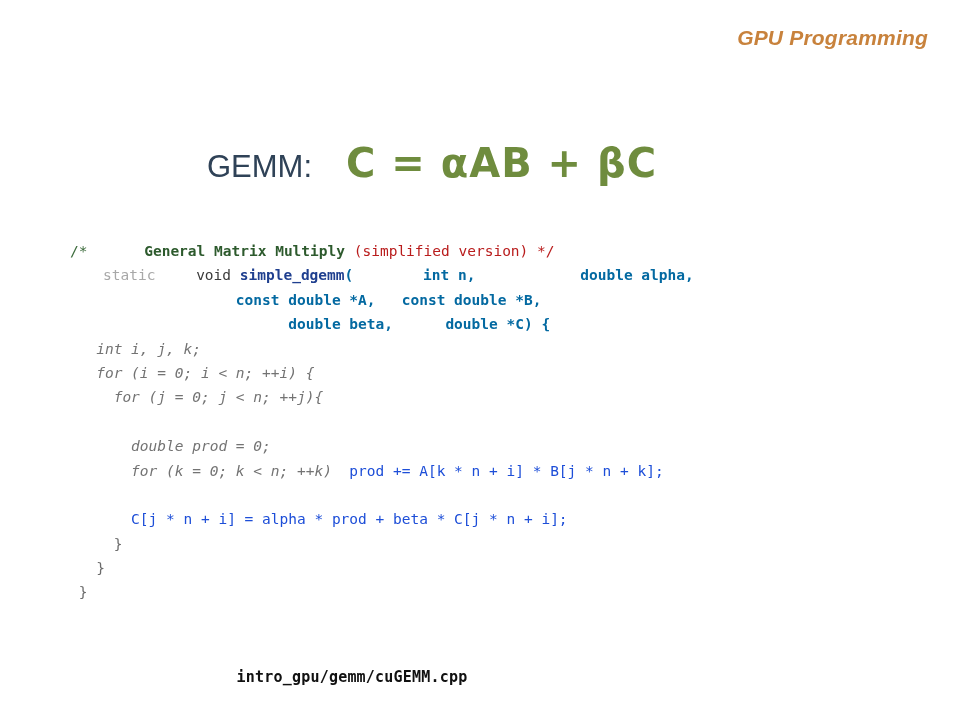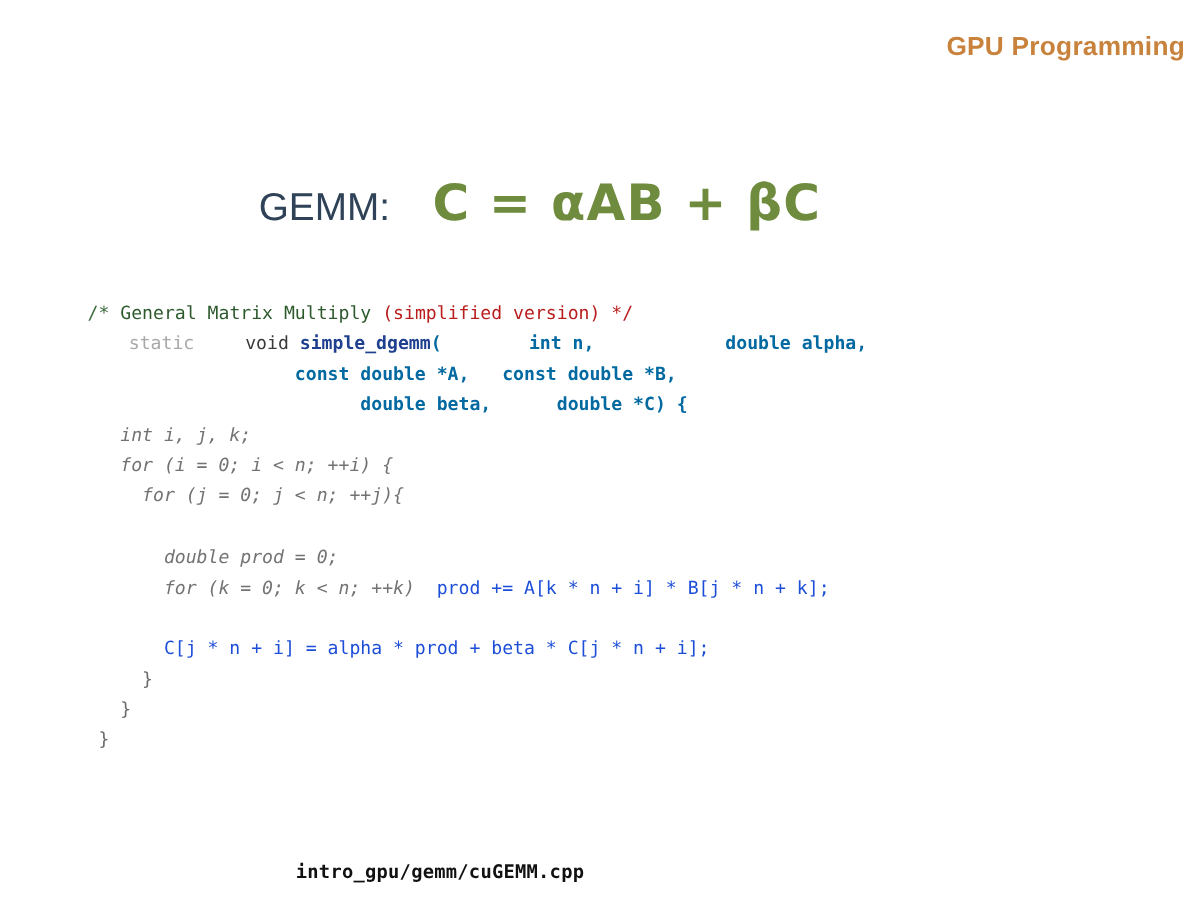--- a/index.html
+++ b/index.html
@@ -13,22 +13,23 @@
     position: relative;
     overflow: hidden;
     font-family: "Liberation Sans", sans-serif;
     -webkit-font-smoothing: antialiased;
   }
 
   
   .slide-header {
     position: absolute;
     top: 26px;
-    right: 12px;
+    right: 32px;
     text-align: left;
+    font-style: italic;
   }
   .slide-header .title {
     font-family: "Liberation Sans", sans-serif;
     font-size: 21px;
     font-weight: bold;
     color: #c8823c;
     letter-spacing: 0.2px;
     white-space: nowrap;
   }
 
@@ -69,34 +70,34 @@
     font-size: 14.5px;
     line-height: 24.4px;
     white-space: pre;
     color: #2b2b2b;
   }
   .code .line {
     white-space: pre;
     height: 24.4px;
   }
   .c-comment      { color: #3b6b3b; }
-  .c-comment-b    { color: #2d5a2d; font-weight: normal; }
+  .c-comment-b    { color: #2d5a2d; font-weight: bold; margin-left: 48px; }
   .c-comment-dim  { color: #b91c1c; }
   .c-kw-dim       { color: #a8a8a8; margin-left: 33px; }
   .c-kw           { color: #3a3a3a; margin-left: 32px; }
   .c-fn           { color: #1f3f8f; font-weight: bold; margin-top: 25px; }
   .c-plain        { color: #0369a1; font-weight: bold; }
   .c-dim          { color: #737373; font-style: italic; }
   .c-strong       { color: #1d4ed8; font-weight: normal; }
   .c-brace        { color: #6b6b6b; }
 
   
   .footer-path {
     position: absolute;
-    top: 688px;
+    top: 668px;
     left: 0;
     width: 814px;
     text-align: center;
     padding-right: 110px;
     box-sizing: border-box;
   }
   .footer-path .path {
     font-family: "DejaVu Sans Mono", "Liberation Mono", monospace;
     font-size: 15px;
     font-weight: bold;

